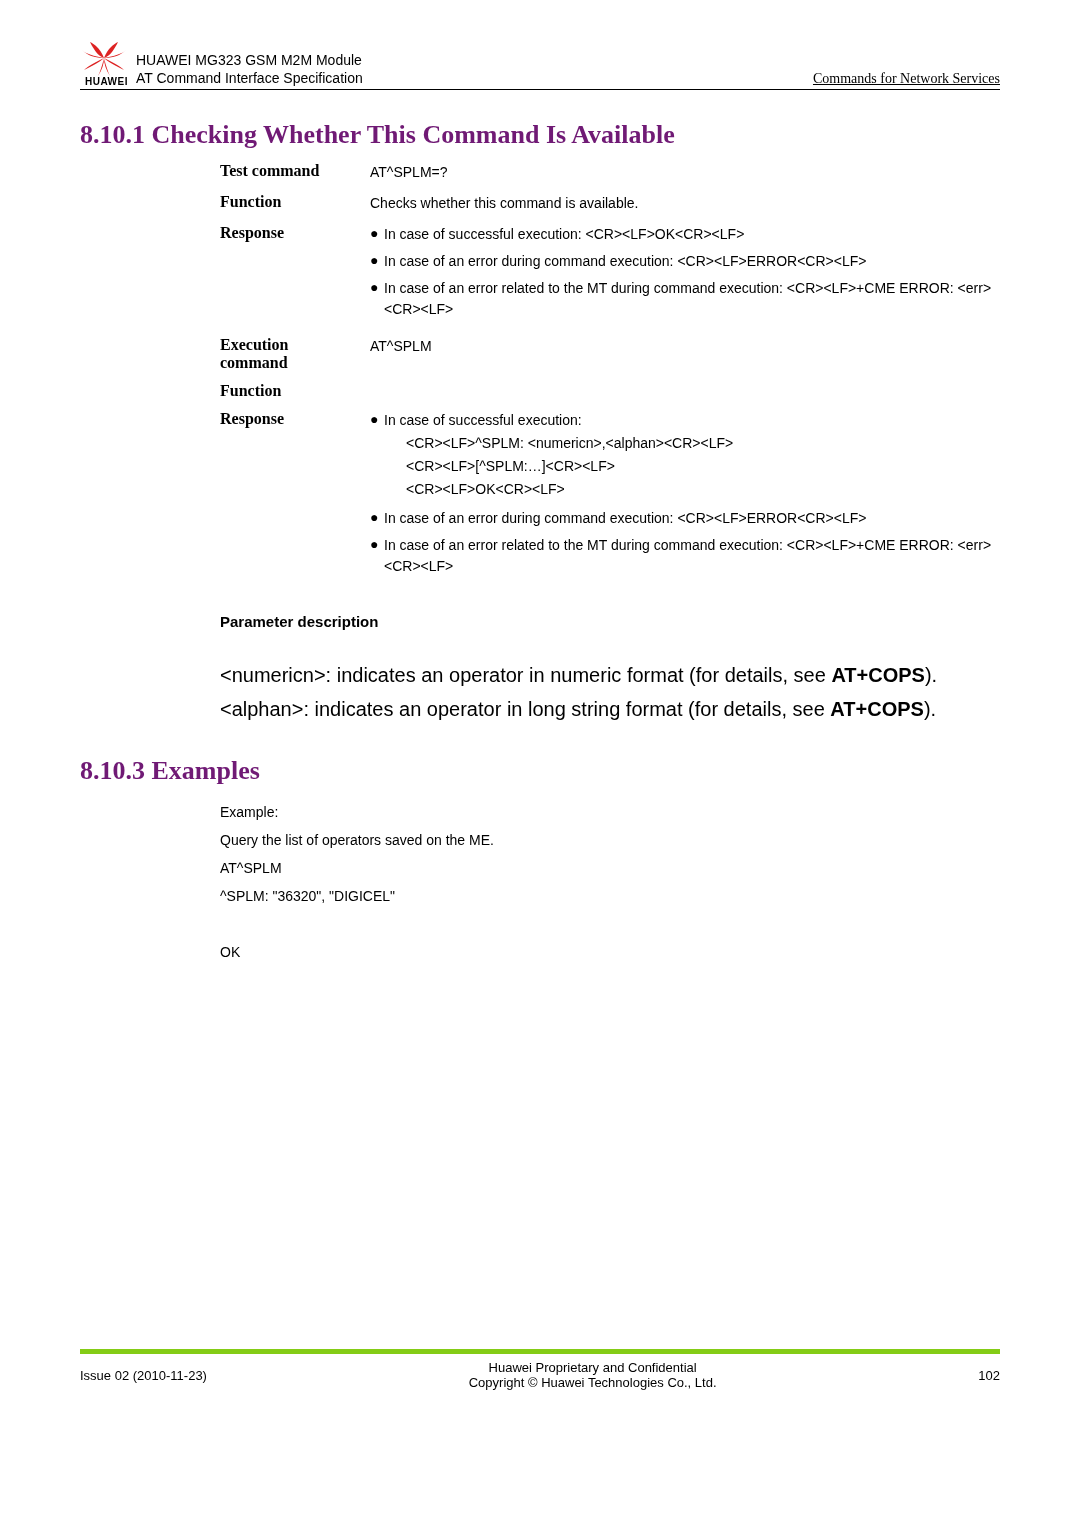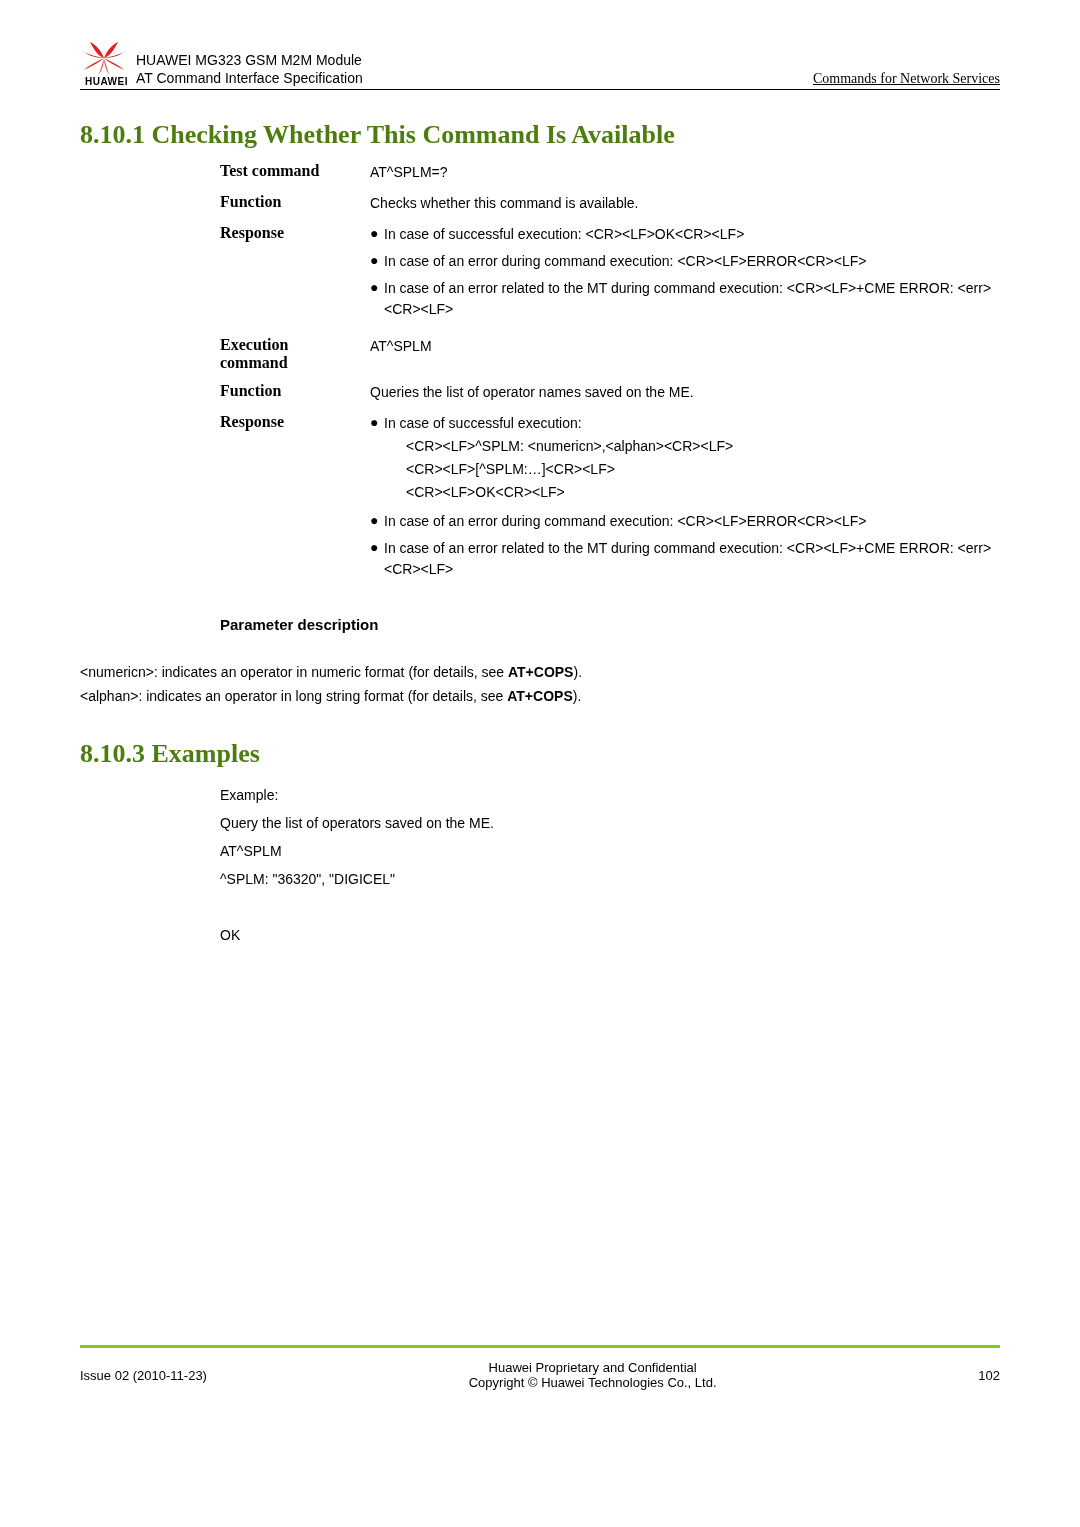--- a/index.html
+++ b/index.html
@@ -55,21 +55,21 @@
   }
   .header-right {
     font-size: 14px;
     text-decoration: underline;
     font-family: Liberation Serif, serif;
   }
   .section-heading {
     font-family: "Palatino Linotype", "Book Antiqua", Palatino, serif;
     font-size: 26px;
     font-weight: bold;
-    color: #4d7c0f;
+    color: #701a75;
     margin-top: 30px;
     margin-bottom: 12px;
   }
   .def-table {
     margin-left: 140px;
     margin-top: 8px;
   }
   .def-row {
     display: flex;
     margin-bottom: 10px;
@@ -108,38 +108,39 @@
     margin-bottom: 2px;
   }
   .param-heading {
     font-size: 15px;
     font-weight: bold;
     margin-left: 140px;
     margin-top: 30px;
     margin-bottom: 28px;
   }
   .body-text {
-    font-size: 14px;
+    margin-left: 140px;
+    font-size: 20px;
     line-height: 1.7;
   }
   .body-text strong {
     font-weight: bold;
   }
   .example-text {
     margin-left: 140px;
     font-size: 14px;
     line-height: 2.0;
   }
   .footer {
     position: absolute;
     bottom: 30px;
     left: 80px;
     right: 80px;
-    border-top: 3px solid #84cc16;
-    padding-top: 12px;
+    border-top: 5px solid #84cc16;
+    padding-top: 6px;
     display: flex;
     justify-content: space-between;
     align-items: center;
     font-size: 13px;
   }
   .footer-center {
     text-align: center;
     flex: 1;
   }
 </style>
@@ -204,21 +205,20 @@
     </div>
   </div>
 
   <div class="def-table">
     <div class="def-row">
       <div class="def-label">Execution command</div>
       <div class="def-value">AT^SPLM</div>
     </div>
     <div class="def-row">
       <div class="def-label">Function</div>
-      <div class="def-value">Queries the list of operator names saved on the ME.</div>
     </div>
     <div class="def-row">
       <div class="def-label">Response</div>
       <div class="def-value">
         <div class="bullet-block">
           <div class="bullet-dot">●</div>
           <div class="bullet-text">
             <span>In case of successful execution:</span>
             <div class="bullet-sub">&lt;CR&gt;&lt;LF&gt;^SPLM: &lt;numericn&gt;,&lt;alphan&gt;&lt;CR&gt;&lt;LF&gt;</div>
             <div class="bullet-sub">&lt;CR&gt;&lt;LF&gt;[^SPLM:…]&lt;CR&gt;&lt;LF&gt;</div>

